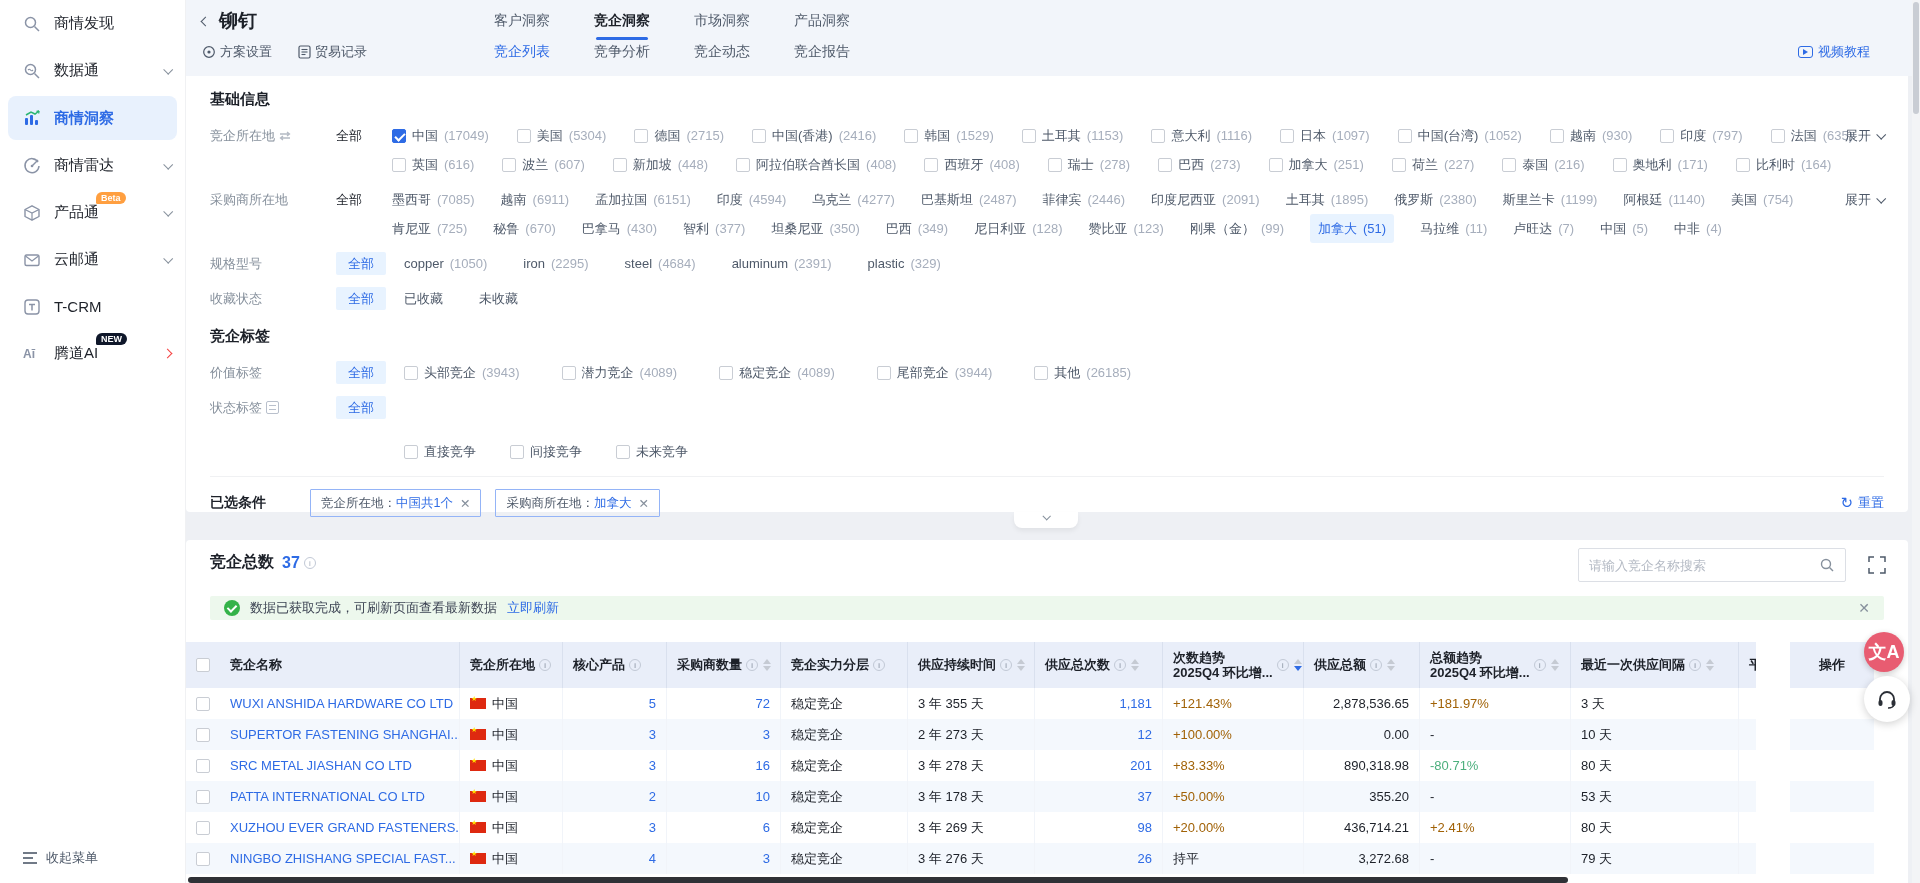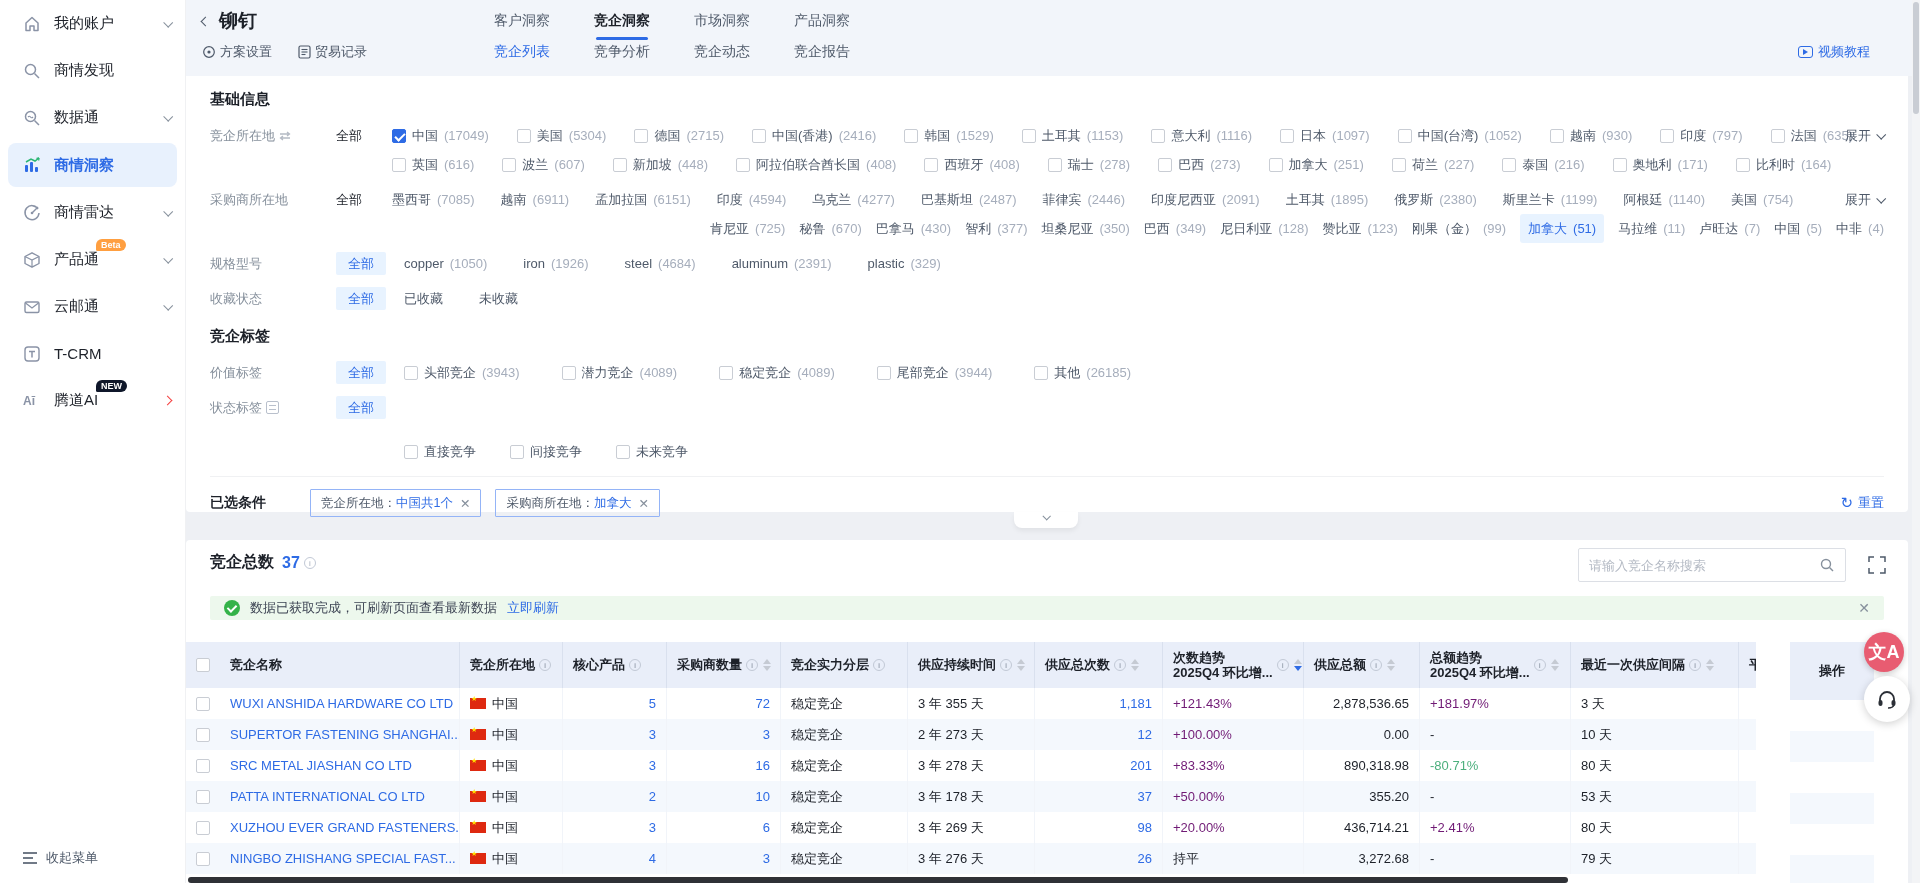--- a/index.html
+++ b/index.html
@@ -107,51 +107,42 @@
   .tr.head { height:46px; background:#e9eef9; }
   .tr.zebra { background:#f4f8fd; }
   .th, .td { display:flex; align-items:center; padding:0 10px; overflow:hidden; white-space:nowrap; }
   .th { font-weight:bold; color:#1d2129; border-right:1px solid #d9e0ee; }
   .th:last-child { border-right:none; }
   .th .two { display:flex; flex-direction:column; line-height:15px; justify-content:center; }
   .td { border-right:1px solid #f1f4f9; color:#1d2129; }
   .td.r { justify-content:flex-end; }
   .td.num { color:#2e6be5; }
   .td.name { color:#2e6be5; cursor:pointer; }
-  .trend-red { color:#701a75; }
+  .trend-red { color:#a16207; }
   .trend-green { color:#4caf7d; }
   .c-check { width:34px; flex:none; display:flex; align-items:center; justify-content:center; border-right:none !important; }
 
   .action-col { position:absolute; right:34px; top:102px; bottom:6px; width:84px; }
-  .action-col .th { height:58px; background:#e9eef9; display:flex; align-items:center; justify-content:center; border-right:none; }
+  .action-col .th { height:46px; background:#e9eef9; display:flex; align-items:center; justify-content:center; border-right:none; }
   .action-col .td { height:31px; border-right:none; }
   .action-col .td.zebra { background:#f4f8fd; }
 
   .hscroll { position:absolute; left:2px; bottom:0; width:1380px; height:6px; background:#2f3136; border-radius:3px; }
 
   
   .vtrack { position:absolute; right:0; top:0; width:8px; height:883px; background:#f3f4f6; z-index:9; }
   .vthumb { position:absolute; right:1px; top:2px; width:6px; height:112px; background:#c9cdd4; border-radius:3px; }
   .float-translate { position:absolute; right:16px; top:632px; width:40px; height:40px; border-radius:50%; background:#e85c71; color:#fff; display:flex; align-items:center; justify-content:center; font-size:18px; font-weight:bold; box-shadow:0 2px 6px rgba(0,0,0,.2); z-index:10; cursor:pointer;text-align:center; }
   .float-headset { position:absolute; right:10px; top:676px; width:46px; height:46px; border-radius:50%; background:#fff; box-shadow:0 2px 8px rgba(0,0,0,.18); display:flex; align-items:center; justify-content:center; z-index:10; cursor:pointer; color:#2b2f36; }
 </style>
 </head>
 <body>
 
 <div class="sidebar">
   <div id="sidebar-list">
-      <div class="side-item">
-        <span class="s-ico">
-          <svg width="18" height="18" viewBox="0 0 18 18">
-            <path d="M3 8 L9 2.5 L15 8 V15.5 H11 V11 H7 V15.5 H3 Z" stroke="currentColor" stroke-width="1.5" fill="none" stroke-linejoin="round"></path>
-          </svg>
-        </span>
-        <span class="s-label">我的账户</span>
-        <span class="chev"></span>
-      </div>
       <div class="side-item">
         <span class="s-ico">
           <svg width="18" height="18" viewBox="0 0 18 18">
             <circle cx="7.5" cy="7.5" r="5" stroke="currentColor" stroke-width="1.5" fill="none"></circle>
             <line x1="11.5" y1="11.5" x2="16" y2="16" stroke="currentColor" stroke-width="1.5"></line>
           </svg>
         </span>
         <span class="s-label">商情发现</span>
       </div>
       <div class="side-item">
@@ -489,21 +480,21 @@
           </span>
           <span class="opt">
             <span>阿根廷</span>
             <span class="cnt">(1140)</span>
           </span>
           <span class="opt">
             <span>美国</span>
             <span class="cnt">(754)</span>
           </span>
         </div>
-        <div class="opt-line" style="gap: 14px; justify-content: flex-end;">
+        <div class="opt-line" style="gap: 26px;">
           <span class="opt">
             <span>肯尼亚</span>
             <span class="cnt">(725)</span>
           </span>
           <span class="opt">
             <span>秘鲁</span>
             <span class="cnt">(670)</span>
           </span>
           <span class="opt">
             <span>巴拿马</span>
@@ -567,21 +558,21 @@
       </span>
     <span class="f-all-chip">全部</span>
     <div class="f-opts" id="spec-opts">
         <div class="opt-line" style="gap: 36px;">
           <span class="opt">
             <span>copper</span>
             <span class="cnt">(1050)</span>
           </span>
           <span class="opt">
             <span>iron</span>
-            <span class="cnt">(1926)</span>
+            <span class="cnt">(2295)</span>
           </span>
           <span class="opt">
             <span>steel</span>
             <span class="cnt">(4684)</span>
           </span>
           <span class="opt">
             <span>aluminum</span>
             <span class="cnt">(2391)</span>
           </span>
           <span class="opt">

